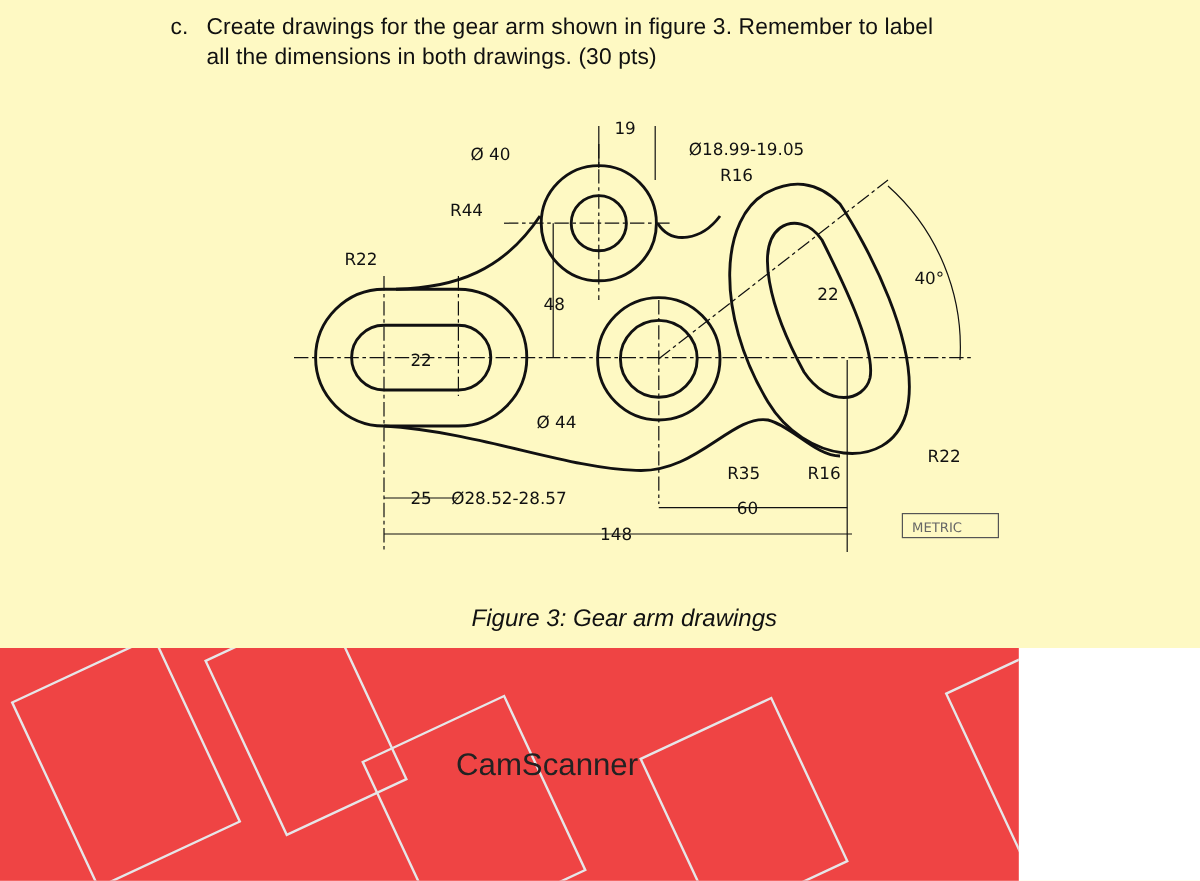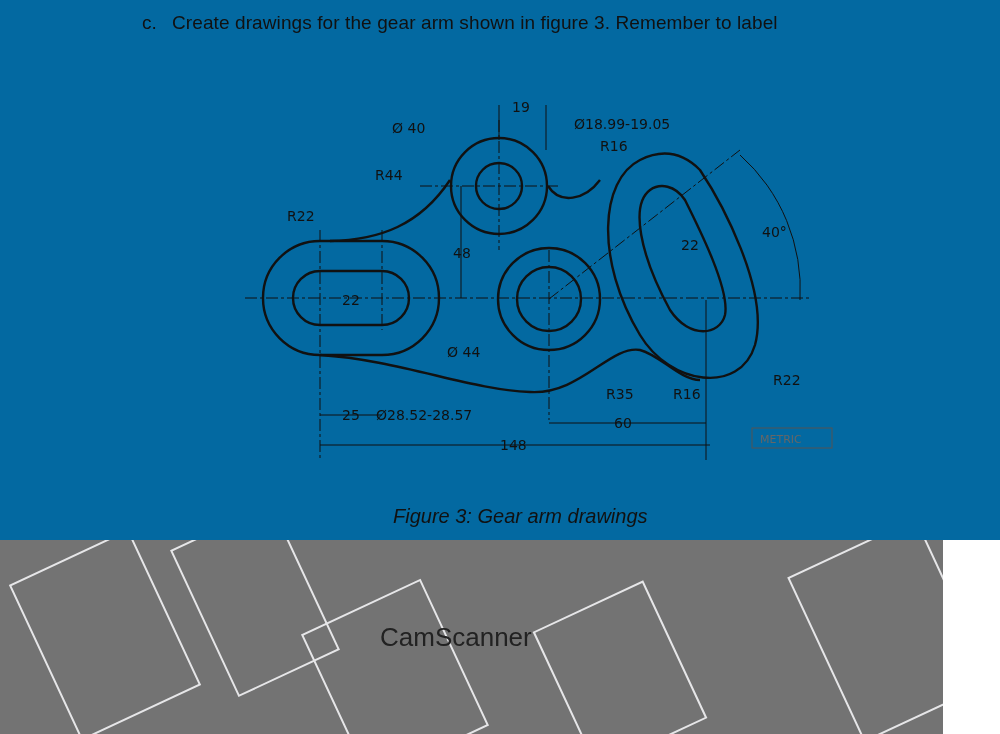--- a/index.html
+++ b/index.html
@@ -1,32 +1,33 @@
 <!DOCTYPE html>
 <html><head>
 <meta charset="utf-8">
 <style>
   html,body{margin:0;padding:0;}
   body{width:1000px;height:734px;overflow:hidden;background:#fff;position:relative;font-family:"Liberation Sans",sans-serif;}
-  .doc{position:absolute;left:0;top:0;width:1000px;height:540px;background:#0369a1;}
+  .doc{position:absolute;left:0;top:0;width:1000px;height:540px;background:#fef9c3;}
   .q{position:absolute;left:142px;top:10px;font-size:19px;color:#111;line-height:25px;letter-spacing:0.1px;}
   .q .lbl{display:inline-block;width:30px;}
   .q .l2{padding-left:30px;display:block;}
   svg.fig{position:absolute;left:0;top:0;}
   .cap{position:absolute;left:393px;top:505px;font-size:20px;font-style:italic;color:#111;}
-  .footer{position:absolute;left:0;top:540px;width:943px;height:194px;background:#737373;overflow:hidden;}
+  .footer{position:absolute;left:0;top:540px;width:849px;height:194px;background:#ef4444;overflow:hidden;}
   .brand{position:absolute;left:380px;top:82px;font-size:26px;color:#222;}
   .dim{font-family:"DejaVu Sans",sans-serif;font-size:14px;fill:#111;}
 </style>
 </head>
 <body>
 
 <div class="doc">
   <div class="q">
     <span class="lbl">c.</span><span>Create drawings for the gear arm shown in figure 3.  Remember to label</span>
+    <span class="l2">all the dimensions in both drawings. (30 pts)</span>
   </div>
 
   <svg class="fig" width="1000" height="540">
     <g fill="none" stroke="#111" stroke-width="2.4">
 
       <path d="M320 241 L382 241 A57 57 0 0 1 382 355 L320 355 A57 57 0 0 1 320 241 Z"></path>
 
       <path d="M320 271 L382 271 A27 27 0 0 1 382 325 L320 325 A27 27 0 0 1 320 271 Z"></path>
 
       <path d="M330 241 C 380 240, 420 225, 450 180"></path>

